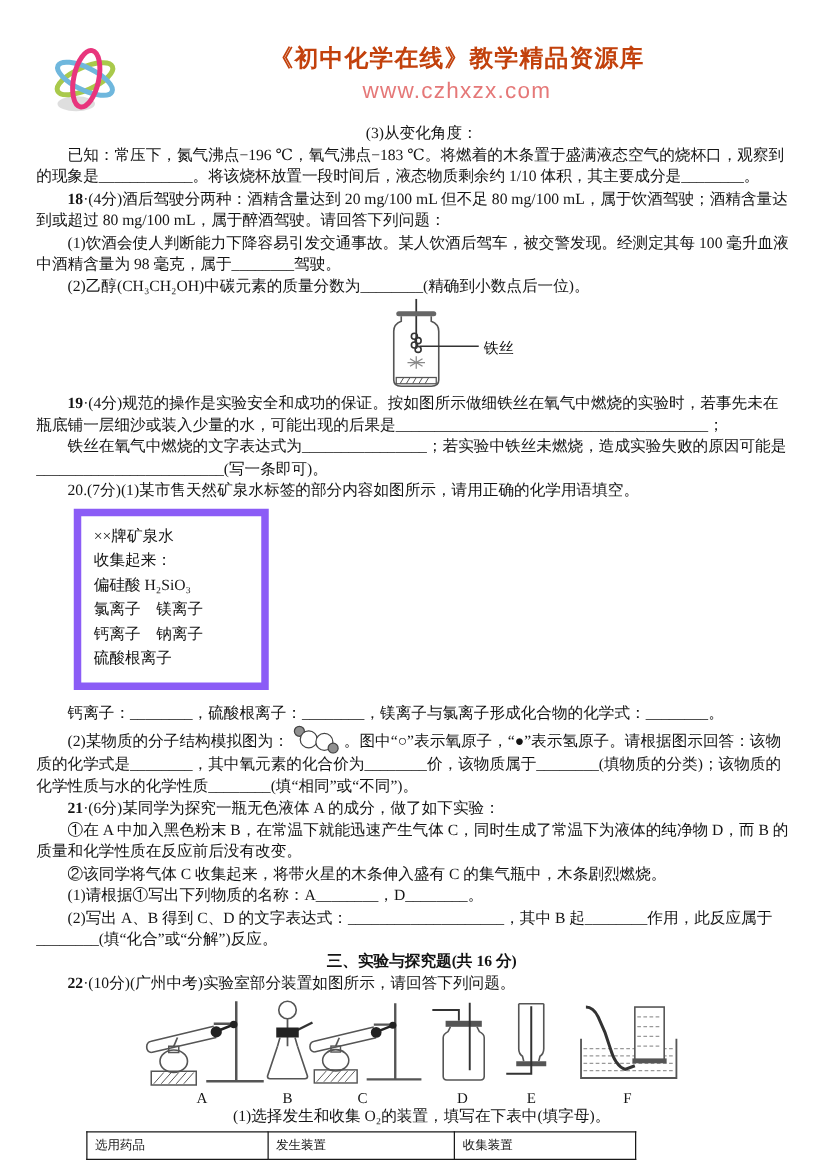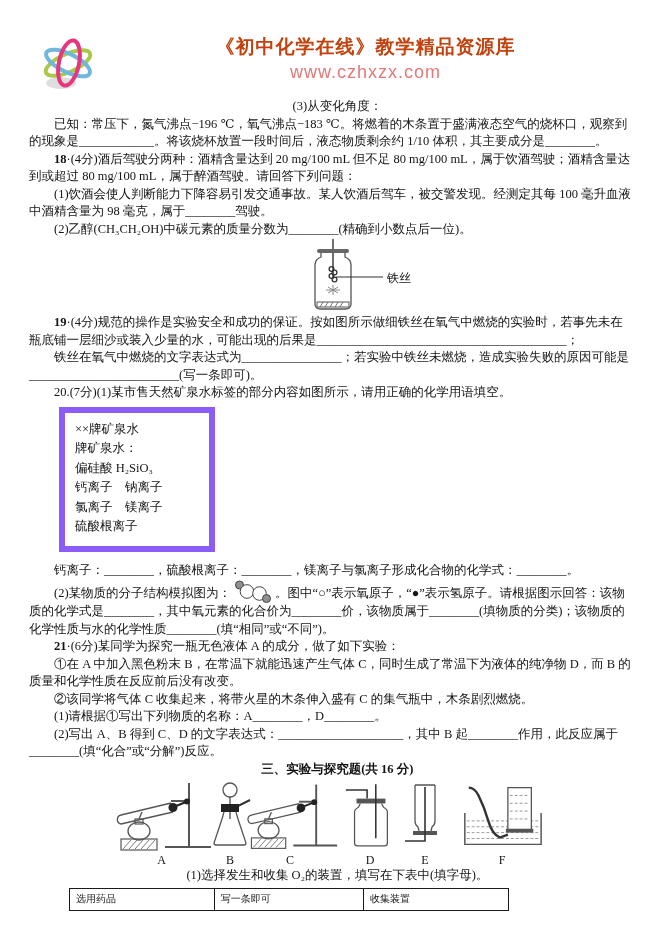--- a/index.html
+++ b/index.html
@@ -97,44 +97,45 @@
       </svg>
     </div>
 
     <p class="ind"><span class="num">19</span><span>·(4分)规范的操作是实验安全和成功的保证。按如图所示做细铁丝在氧气中燃烧的实验时，若事先未在瓶底铺一层细沙或装入少量的水，可能出现的后果是________________________________________；</span></p>
     <p class="ind">铁丝在氧气中燃烧的文字表达式为________________；若实验中铁丝未燃烧，造成实验失败的原因可能是________________________(写一条即可)。</p>
 
     <p class="ind"><span>20</span><span>.(7分)(1)某市售天然矿泉水标签的部分内容如图所示，请用正确的化学用语填空。</span></p>
 
     <div class="label-box">
       <div>××牌矿泉水</div>
-      <div>牌矿泉水：</div>
+      <div>收集起来：</div>
       <div>偏硅酸 H₂SiO₃</div>
+      <div>氯离子　镁离子</div>
       <div>钙离子　钠离子</div>
-      <div>氯离子　镁离子</div>
       <div>硫酸根离子</div>
     </div>
 
     <p class="ind">钙离子：________，硫酸根离子：________，镁离子与氯离子形成化合物的化学式：________。</p>
 
     <p class="ind"><span>(2)某物质的分子结构模拟图为：</span><svg class="mol" width="40" height="24" viewBox="0 0 40 24">
           <circle cx="6.5" cy="6" r="4" fill="#909090" stroke="#444" stroke-width="1"></circle>
           <circle cx="14" cy="12.5" r="6.8" fill="#fff" stroke="#444" stroke-width="1"></circle>
           <circle cx="26.5" cy="14.5" r="6.8" fill="#fff" stroke="#444" stroke-width="1"></circle>
           <circle cx="33.5" cy="19.5" r="4" fill="#909090" stroke="#444" stroke-width="1"></circle>
         </svg><span>。图中“○”表示氧原子，“●”表示氢原子。请根据图示回答：该物质的化学式是________，其中氧元素的化合价为________价，该物质属于________(填物质的分类)；该物质的化学性质与水的化学性质________(填“相同”或“不同”)。</span></p>
 
     <p class="ind"><span class="num">21</span><span>·(6分)某同学为探究一瓶无色液体 A 的成分，做了如下实验：</span></p>
     <p class="ind">①在 A 中加入黑色粉末 B，在常温下就能迅速产生气体 C，同时生成了常温下为液体的纯净物 D，而 B 的质量和化学性质在反应前后没有改变。</p>
     <p class="ind">②该同学将气体 C 收集起来，将带火星的木条伸入盛有 C 的集气瓶中，木条剧烈燃烧。</p>
     <p class="ind">(1)请根据①写出下列物质的名称：A________，D________。</p>
     <p class="ind">(2)写出 A、B 得到 C、D 的文字表达式：____________________，其中 B 起________作用，此反应属于________(填“化合”或“分解”)反应。</p>
 
     <p class="ind1 bold">三、实验与探究题(共 16 分)</p>
 
+    <p class="ind"><span class="num">22</span><span>·(10分)(广州中考)实验室部分装置如图所示，请回答下列问题。</span></p>
 
     <div class="apparatus">
 
       <div class="app" style="left:80px;width:105px;">
         <svg width="105" height="70" viewBox="0 0 105 70">
           <line x1="80" y1="2" x2="80" y2="66" stroke="#555" stroke-width="2"></line>
           <line x1="56" y1="66" x2="102" y2="66" stroke="#555" stroke-width="2"></line>
           <line x1="62" y1="20" x2="80" y2="20" stroke="#555" stroke-width="2"></line>
           <path d="M12,34 L62,22 M12,43 L64,31 M12,34 A4.6,4.6 0 0 0 12,43" fill="none" stroke="#555" stroke-width="1.3"></path>
           <circle cx="64" cy="26.5" r="4.5" fill="#222"></circle>
@@ -232,20 +233,20 @@
         <span class="app-label">F</span>
       </div>
     </div>
 
     <p class="ind1">(1)选择发生和收集 O₂的装置，填写在下表中(填字母)。</p>
 
     <table class="ans">
       <tbody>
           <tr>
         <td style="width:33%;">选用药品</td>
-        <td style="width:34%;">写一条即可</td>
+        <td style="width:34%;">发生装置</td>
         <td style="width:33%;">收集装置</td>
       </tr>
     </tbody>
       </table>
 
   </div>
 </div>
 
 </body></html>

